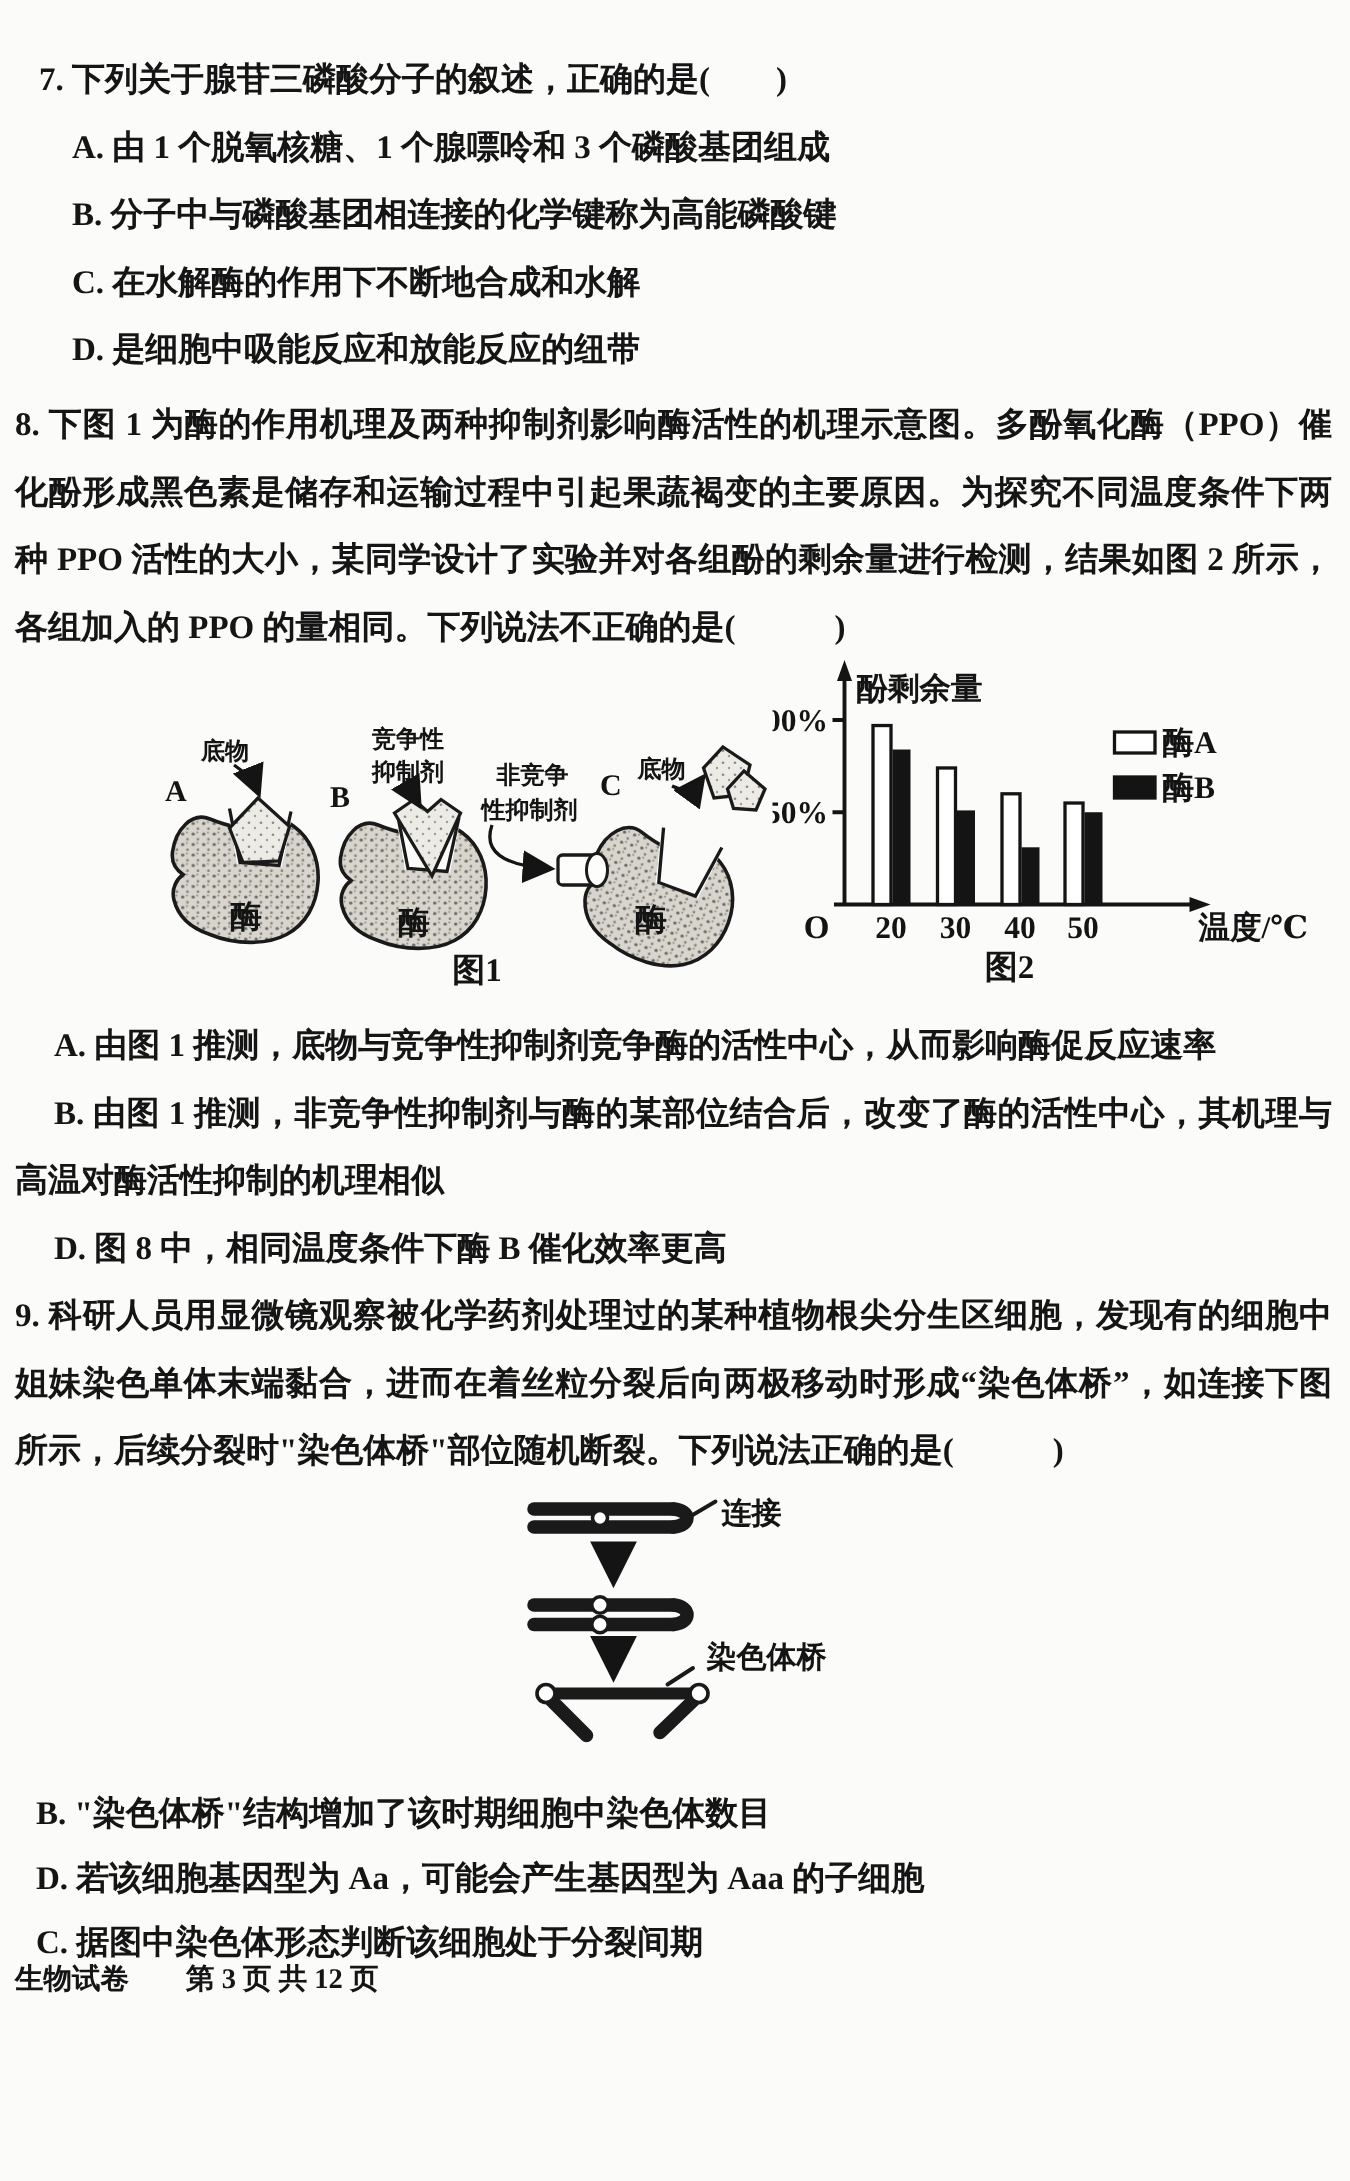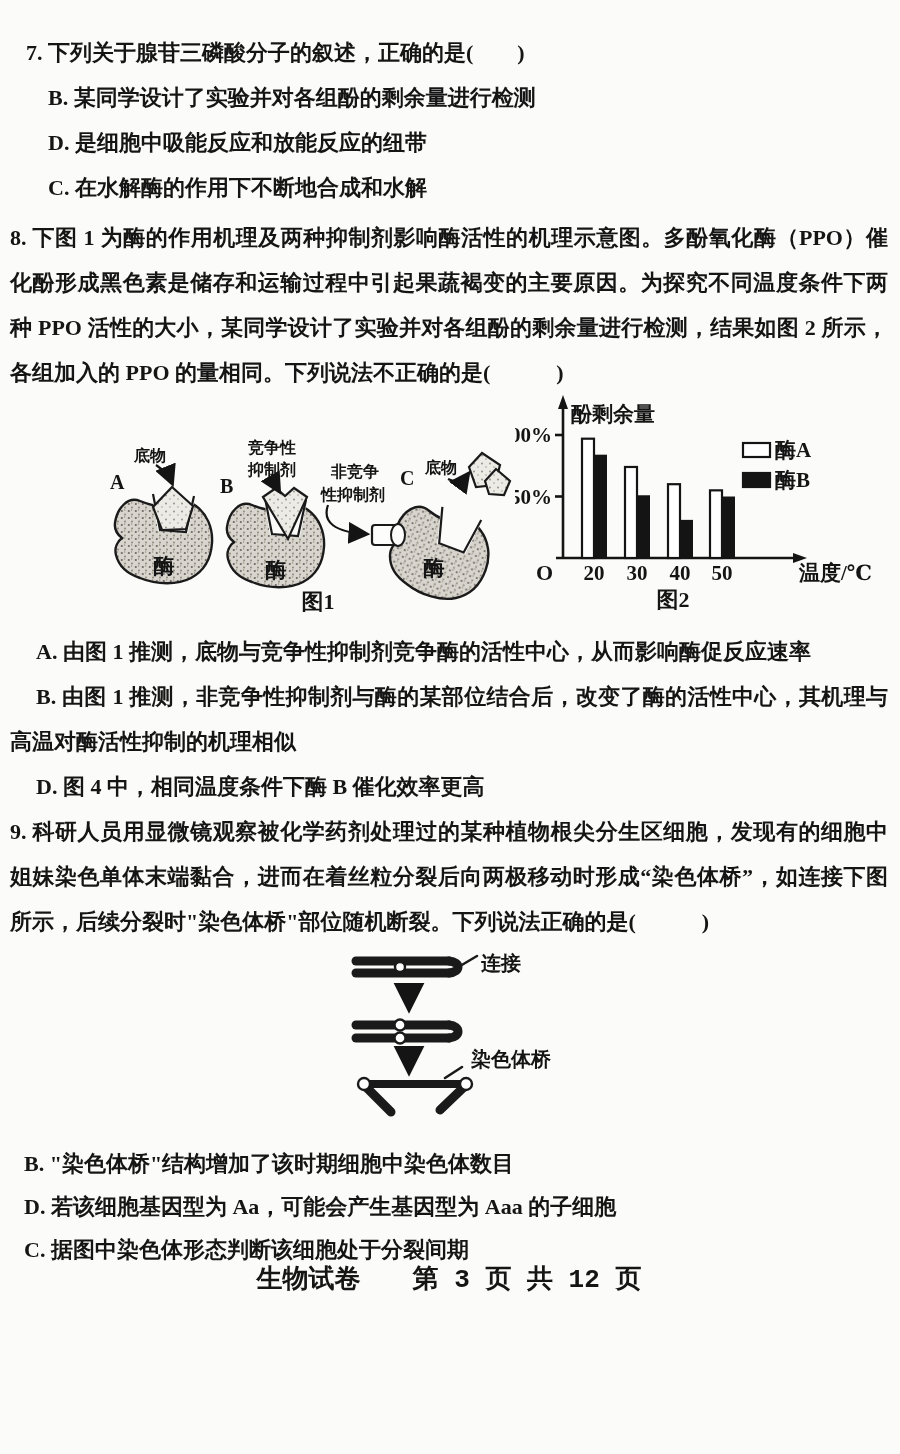--- a/index.html
+++ b/index.html
@@ -18,33 +18,34 @@
   .ind-q8opt{text-indent:26px;}
   .ind-q9opt{text-indent:14px;}
   .q9opts p{line-height:43px;}
   .q8sec{margin-top:5px;}
   .figures-row{position:relative;height:232px;margin-top:2px;}
   .fig1{position:absolute;left:70px;top:0;}
   .fig2{position:absolute;left:505px;top:-4px;}
   .fig3{display:block;margin:4px auto 0 auto;}
   svg text{font-weight:700;fill:#141414;font-family:"Liberation Serif","DejaVu Serif",serif;}
   .q9opts{margin-top:14px;}
-  .footer{text-align:center;font-size:26px;font-weight:700;margin-top:-10px;
-    font-family:Liberation Mono, monospace;}
+  .footer{text-align:left;font-size:19px;font-weight:700;margin-top:-10px;
+    font-family:Liberation Serif, serif;}
 </style>
 </head>
 <body>
 
 <div class="page">
 
   <section>
     <p class="ind-q7stem">7. 下列关于腺苷三磷酸分子的叙述，正确的是(　　)</p>
-    <p class="ind-q7opt">B. 某同学设计了实验并对各组酚的剩余量进行检测</p>
+    <p class="ind-q7opt">A. 由 1 个脱氧核糖、1 个腺嘌呤和 3 个磷酸基团组成</p>
+    <p class="ind-q7opt">B. 分子中与磷酸基团相连接的化学键称为高能磷酸键</p>
+    <p class="ind-q7opt">C. 在水解酶的作用下不断地合成和水解</p>
     <p class="ind-q7opt">D. 是细胞中吸能反应和放能反应的纽带</p>
-    <p class="ind-q7opt">C. 在水解酶的作用下不断地合成和水解</p>
   </section>
 
   <section class="q8sec">
     <p>8. 下图 1 为酶的作用机理及两种抑制剂影响酶活性的机理示意图。多酚氧化酶（PPO）催化酚形成黑色素是储存和运输过程中引起果蔬褐变的主要原因。为探究不同温度条件下两种 PPO 活性的大小，某同学设计了实验并对各组酚的剩余量进行检测，结果如图 2 所示，各组加入的 PPO 的量相同。下列说法不正确的是(　　　)</p>
 
     <div class="figures-row">
 
       <svg class="fig1" width="460" height="225" viewBox="0 0 460 225">
         <defs>
           <marker id="ah1" markerWidth="10" markerHeight="10" refX="8" refY="5" orient="auto">
@@ -136,21 +137,21 @@
           <rect x="228" y="50" width="27" height="14" fill="#ffffff" stroke="#141414" stroke-width="2.2"></rect>
           <text x="260" y="64" text-anchor="start" font-size="21">酶A</text>
           <rect x="228" y="80" width="27" height="14" fill="#141414" stroke="#141414" stroke-width="2.2"></rect>
           <text x="260" y="94" text-anchor="start" font-size="21">酶B</text>
           <text x="158" y="214" text-anchor="middle" font-size="22">图2</text>
         </svg>
     </div>
 
     <p class="ind-q8opt">A. 由图 1 推测，底物与竞争性抑制剂竞争酶的活性中心，从而影响酶促反应速率</p>
     <p class="ind-q8opt">B. 由图 1 推测，非竞争性抑制剂与酶的某部位结合后，改变了酶的活性中心，其机理与高温对酶活性抑制的机理相似</p>
-    <p class="ind-q8opt">D. 图 4 中，相同温度条件下酶 B 催化效率更高</p>
+    <p class="ind-q8opt">D. 图 8 中，相同温度条件下酶 B 催化效率更高</p>
   </section>
 
   <section>
     <p>9. 科研人员用显微镜观察被化学药剂处理过的某种植物根尖分生区细胞，发现有的细胞中姐妹染色单体末端黏合，进而在着丝粒分裂后向两极移动时形成“染色体桥”，如连接下图所示，后续分裂时"染色体桥"部位随机断裂。下列说法正确的是(　　　)</p>
 
     <svg class="fig3" width="300" height="180" viewBox="0 0 300 180">
       <defs>
         <marker id="ah2" markerWidth="12" markerHeight="12" refX="9" refY="6" orient="auto">
           <path d="M0,0 L12,6 L0,12 Z" fill="#141414"></path>
         </marker>

